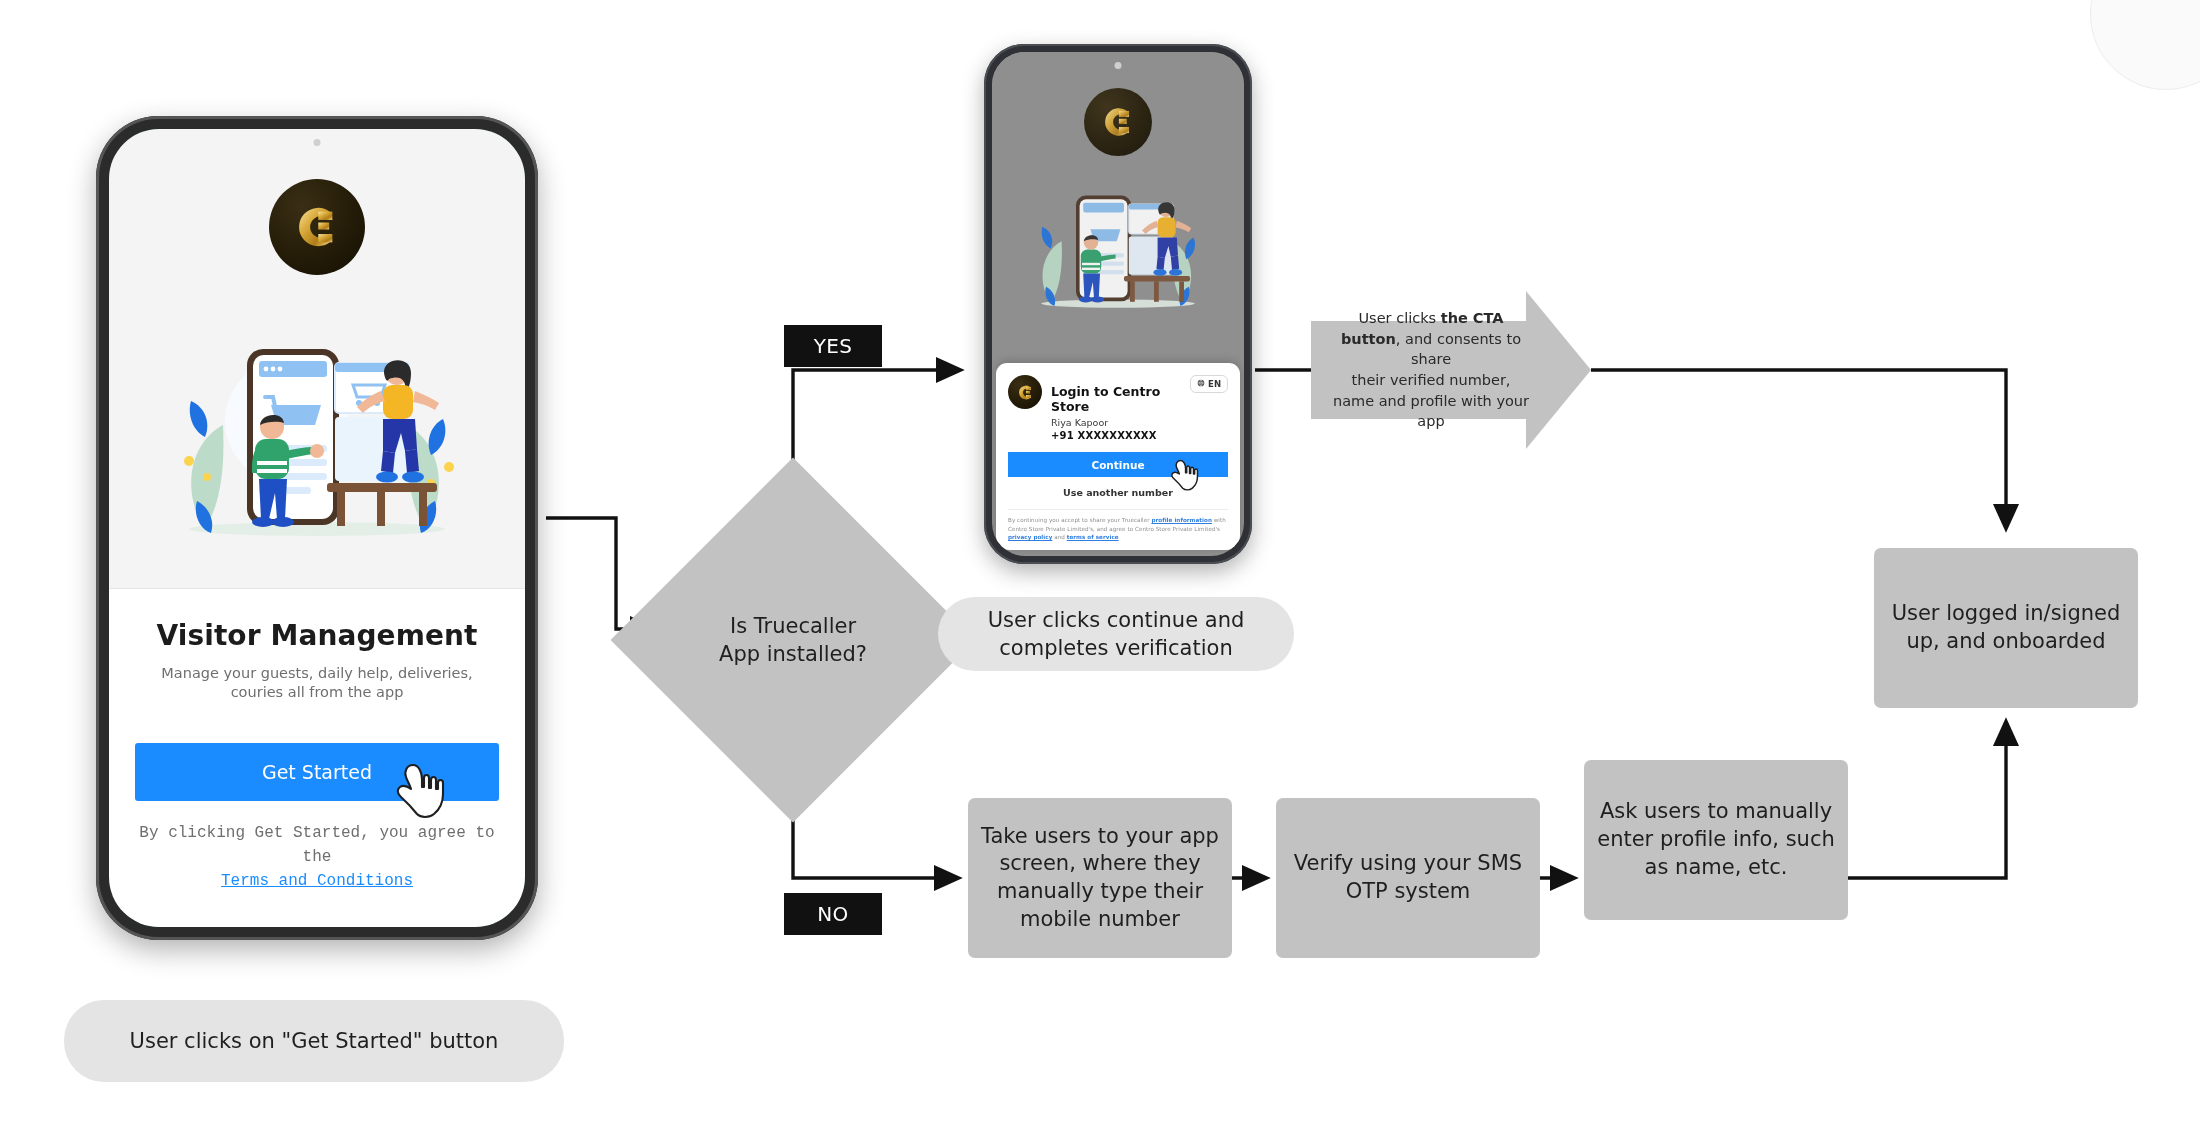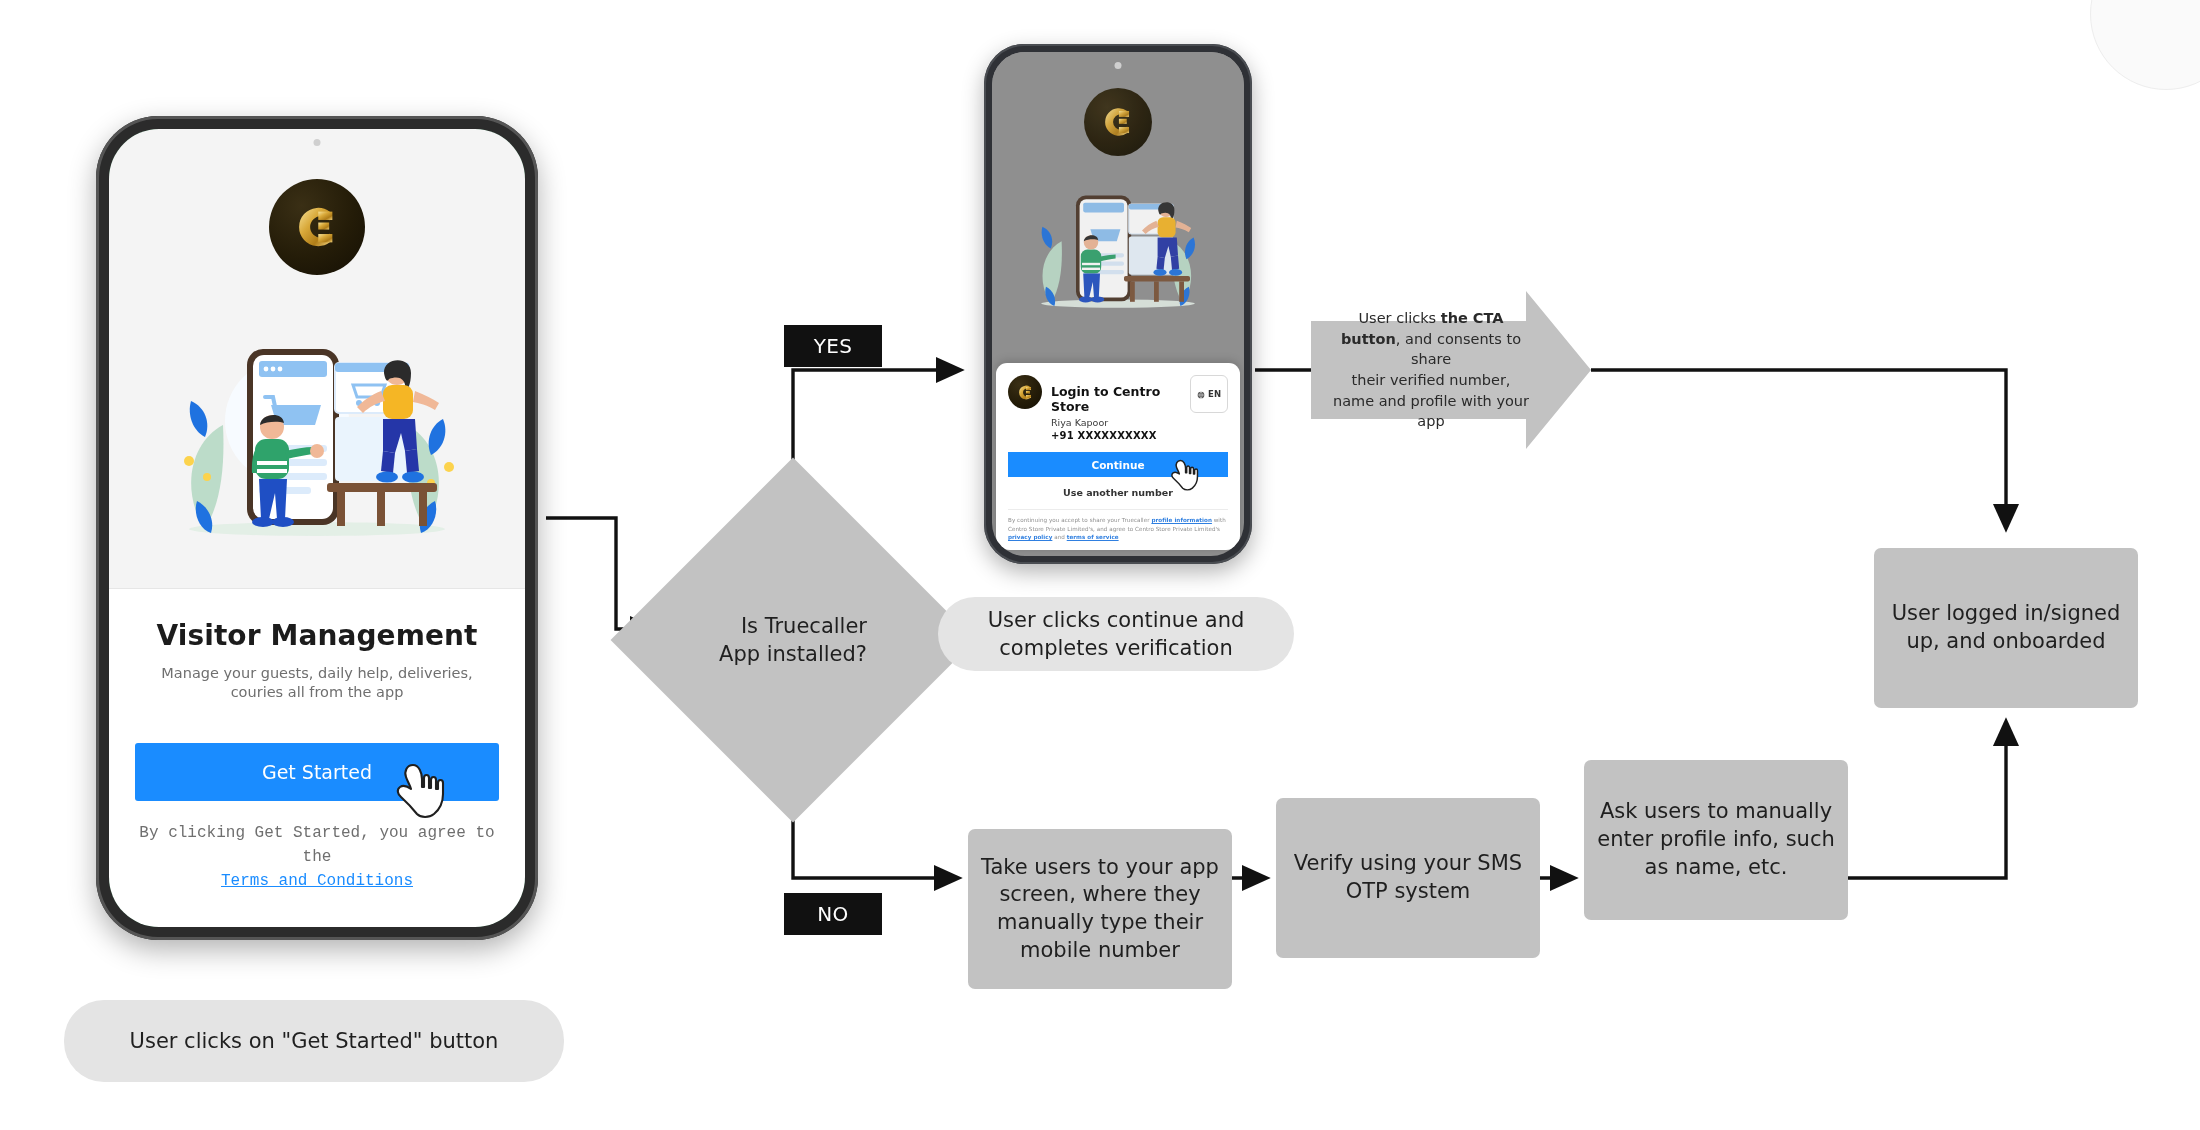--- a/index.html
+++ b/index.html
@@ -77,22 +77,22 @@
     margin:0 4px 6px;padding:12px 12px 0;box-sizing:border-box;
     box-shadow:0 -2px 10px rgba(0,0,0,.18);position:relative;
   }
   .tc-head{display:flex;align-items:flex-start;gap:9px;}
   .tc-texts{flex:1 1 auto;min-width:0;}
   .tc-title{font-size:12.5px;font-weight:700;color:#111;line-height:1.15;margin-top:10px;}
   .tc-name{font-size:9.5px;color:#3a3a3a;margin-top:3px;}
   .tc-num{font-size:10px;font-weight:700;color:#111;margin-top:2px;letter-spacing:.2px;}
   .tc-lang{
     border:1px solid #d8d8d8;border-radius:6px;background:#fff;
-    font-size:8.5px;font-weight:700;color:#333;padding:13px 6px;
-    display:flex;align-items:flex-end;gap:3px;white-space:nowrap;cursor:pointer;
+    font-size:8.5px;font-weight:700;color:#333;padding:3px 6px;
+    display:flex;align-items:flex-start;gap:3px;white-space:nowrap;cursor:pointer;
   }
   .tc-continue{
     margin-top:11px;background:#1a8cff;color:#fff;border:none;border-radius:0;
     width:100%;height:25px;font-size:10.5px;font-weight:700;font-family:inherit;
     display:flex;align-items:center;justify-content:center;position:relative;cursor:pointer;
   }
   .tc-alt{text-align:center;font-size:9.5px;font-weight:700;color:#333;margin:10px 0 11px;cursor:pointer;}
   .tc-fine{
     border-top:1px solid #ececec;padding:6px 0 8px;font-size:5.6px;line-height:1.55;
     color:#8e8e8e;letter-spacing:.05px;
@@ -104,30 +104,30 @@
   .hand.h1{right:52px;bottom:-18px;width:52px;height:60px;}
   .hand.h2{right:28px;bottom:-14px;width:30px;height:34px;}
 
   
   .diamond{
     position:absolute;left:664px;top:511px;width:258px;height:258px;
     background:#c2c2c2;transform:rotate(45deg);
   }
   .diamond-label{
     position:absolute;left:664px;top:511px;width:258px;height:258px;
-    display:flex;align-items:center;justify-content:center;text-align:right;
+    display:flex;align-items:center;justify-content:center;text-align:center;
     font-size:21px;line-height:1.35;color:#1f1f1f;
   }
 
   .box{
     position:absolute;background:#c2c2c2;border-radius:7px;
     display:flex;align-items:center;justify-content:center;text-align:center;
     font-size:21px;line-height:1.32;color:#1f1f1f;padding:10px 6px;box-sizing:border-box;
   }
-  .box-a{left:968px;top:798px;width:264px;height:160px;margin-top:31px;}
+  .box-a{left:968px;top:798px;width:264px;height:160px;}
   .box-b{left:1276px;top:798px;width:264px;height:160px;}
   .box-c{left:1584px;top:760px;width:264px;height:160px;}
   .box-final{left:1874px;top:548px;width:264px;height:160px;}
 
   .pill{
     position:absolute;background:#e4e4e4;border-radius:40px;
     display:flex;align-items:center;justify-content:center;text-align:center;
     font-size:21px;line-height:1.35;color:#1f1f1f;padding:10px 22px;box-sizing:border-box;
   }
   .pill-1{left:938px;top:597px;width:356px;height:74px;}

